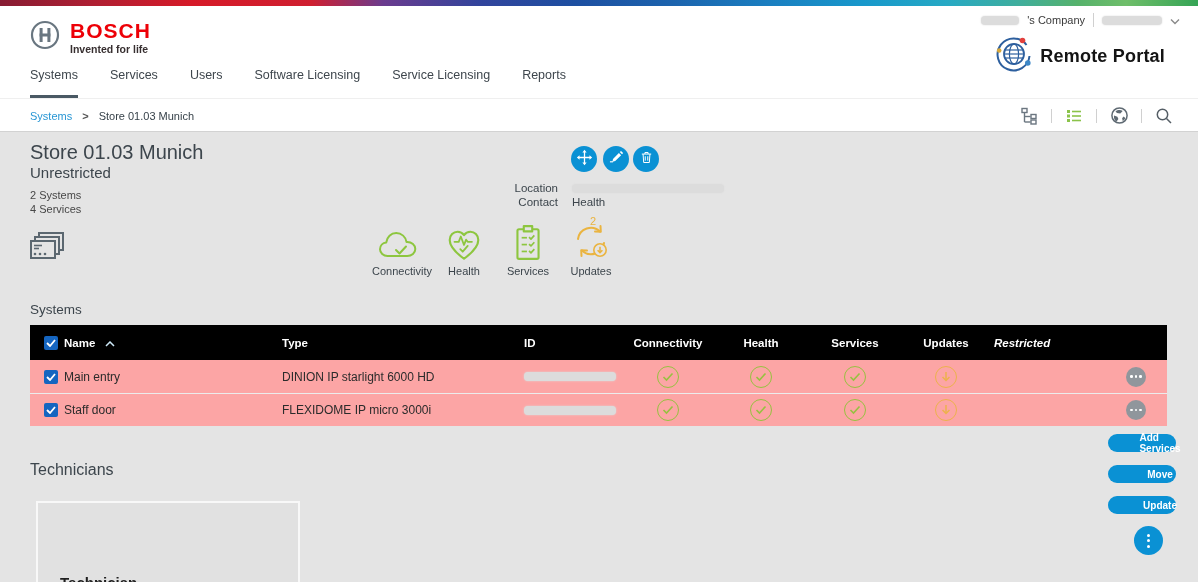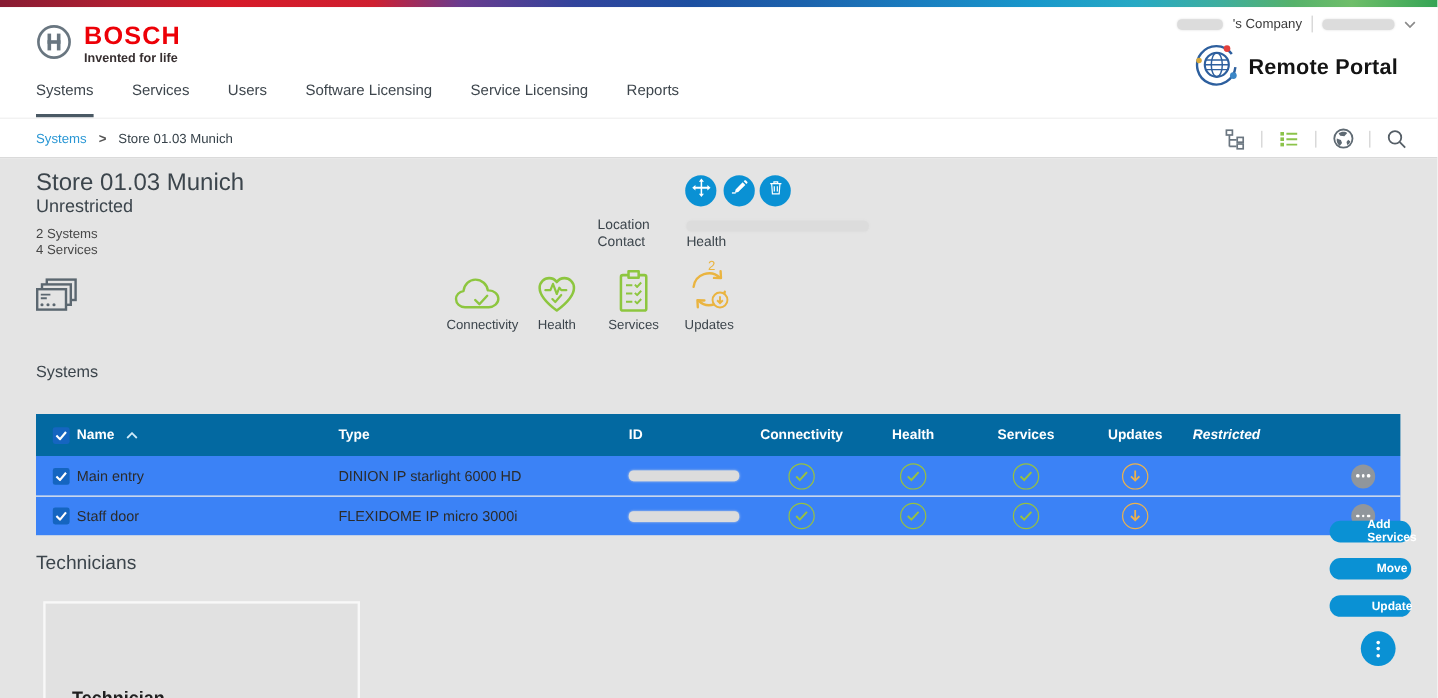--- a/index.html
+++ b/index.html
@@ -44,37 +44,37 @@
   
   .main { position:absolute; left:0; top:132px; width:1198px; height:450px; background:#e4e4e4; }
 
   .sys-title { position:absolute; left:30px; top:9px; font-size:20px; color:#3c454c; }
   .sys-sub   { position:absolute; left:30px; top:32px; font-size:15px; color:#3c454c; }
   .sys-cnt1  { position:absolute; left:30px; top:57px; font-size:11px; color:#474747; }
   .sys-cnt2  { position:absolute; left:30px; top:71px; font-size:11px; color:#474747; }
 
   .circle-btn { position:absolute; width:26px; height:26px; border-radius:50%;
                 background:#0a91d4; display:flex; align-items:center; justify-content:center; cursor:pointer; }
-  .meta-label { position:absolute; width:60px; text-align:left; font-size:11.5px; color:#3c454c; }
+  .meta-label { position:absolute; width:60px; text-align:right; font-size:11.5px; color:#3c454c; }
   .meta-val   { position:absolute; font-size:11.5px; color:#3c454c; }
 
   .bigstack { position:absolute; left:27px; top:98px; }
 
   .stat { position:absolute; width:66px; top:88px; display:flex; flex-direction:column; align-items:center; }
   .stat-icon { height:42px; display:flex; align-items:flex-end; justify-content:center; }
   .stat-label { font-size:11px; color:#3c454c; margin-top:3px; }
 
   .sect-label { position:absolute; left:30px; top:170px; font-size:13.5px; color:#3c454c; }
 
   
   .table { position:absolute; left:30px; top:193px; width:1137px; }
   .t-head { display:grid; grid-template-columns:28px 218px 234px 112px 92px 94px 94px 88px 115px 62px;
-            height:35px; background:#0369a1; align-items:center;margin-top:20px; }
+            height:35px; background:#000000; align-items:center; }
   .t-row  { display:grid; grid-template-columns:28px 218px 234px 112px 92px 94px 94px 88px 115px 62px;
-            height:33px; background:#3b82f6; align-items:center; }
+            height:33px; background:#fca5a5; align-items:center; }
   .t-row + .t-row { border-top:1px solid #ececec; }
   .hcell { font-size:11.5px; font-weight:bold; color:#fff; display:flex; align-items:center; }
   .cell  { font-size:12px; color:#2b2b2b; display:flex; align-items:center; }
   .pad { padding-left:6px; }
   .ctr { justify-content:center; }
   .chk-wrap { display:flex; justify-content:flex-end; padding-right:0; }
   .checkbox { width:14px; height:14px; background:#1565c0; border-radius:2px; margin-left:14px;
               display:flex; align-items:center; justify-content:center; cursor:pointer; }
   .st-circle { width:22px; height:22px; border-radius:50%; border:1.6px solid #97c140;
                display:flex; align-items:center; justify-content:center; }

